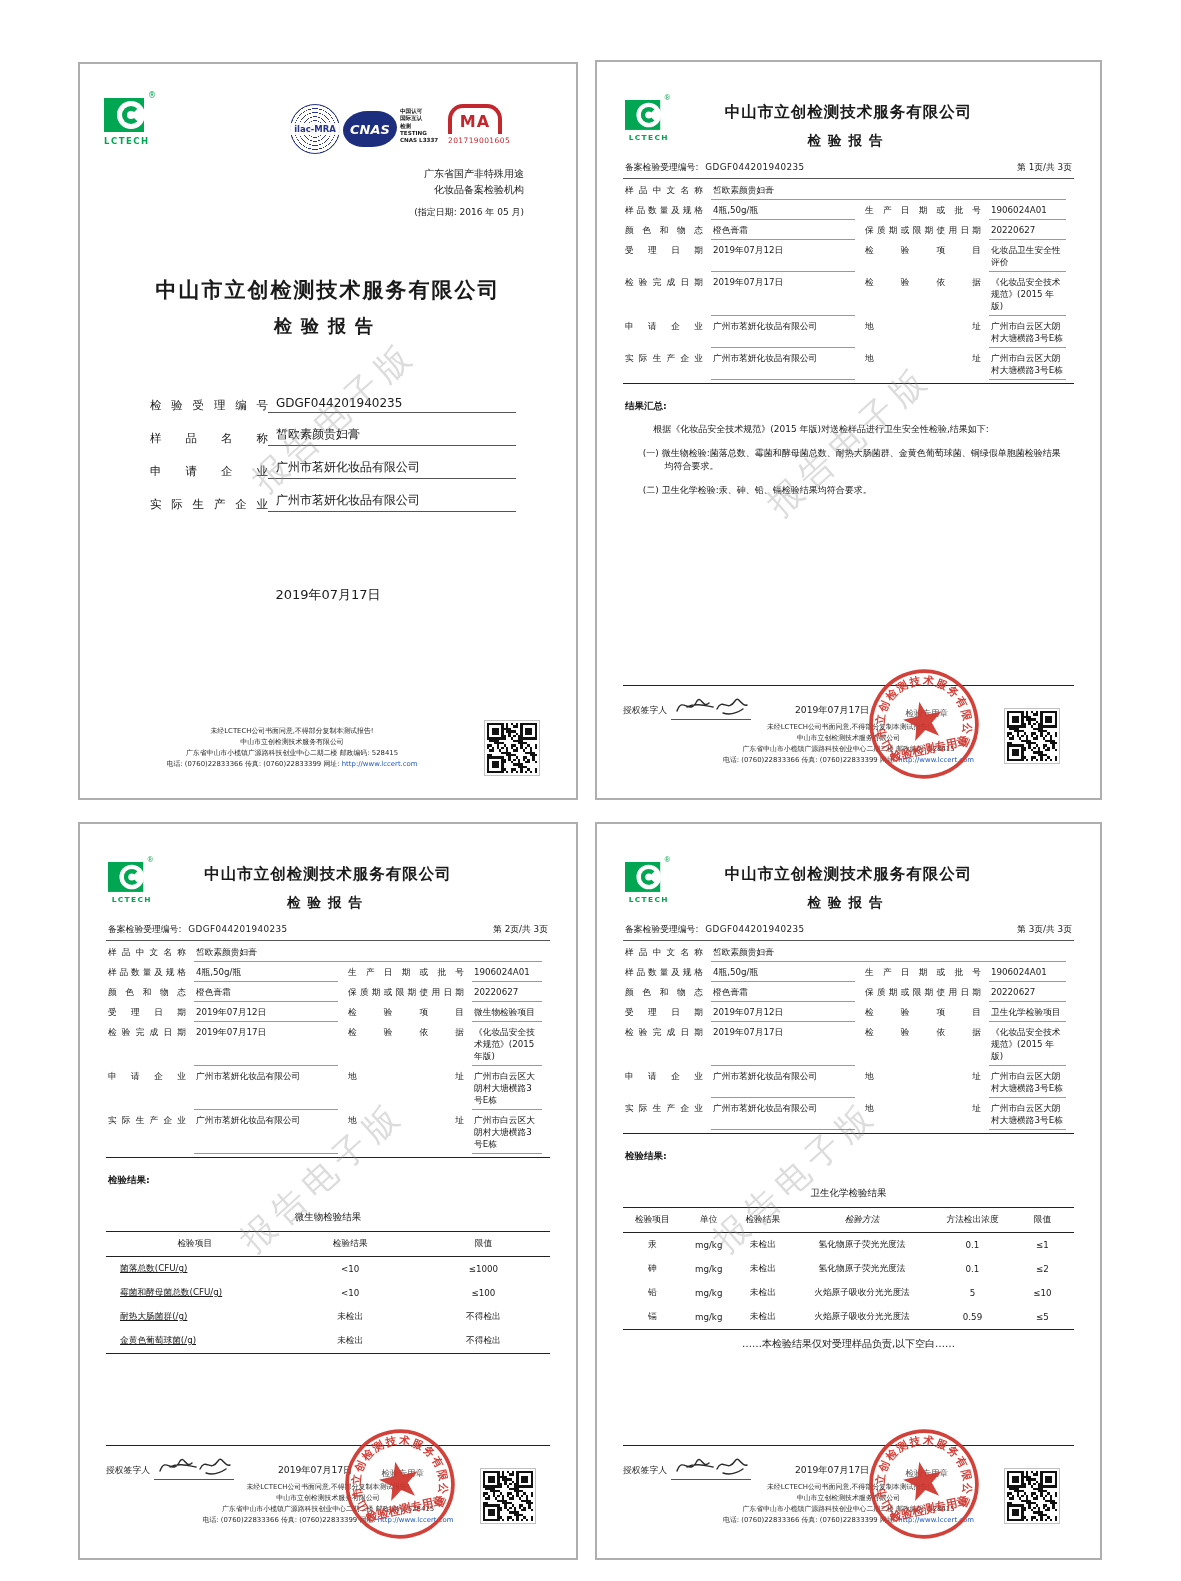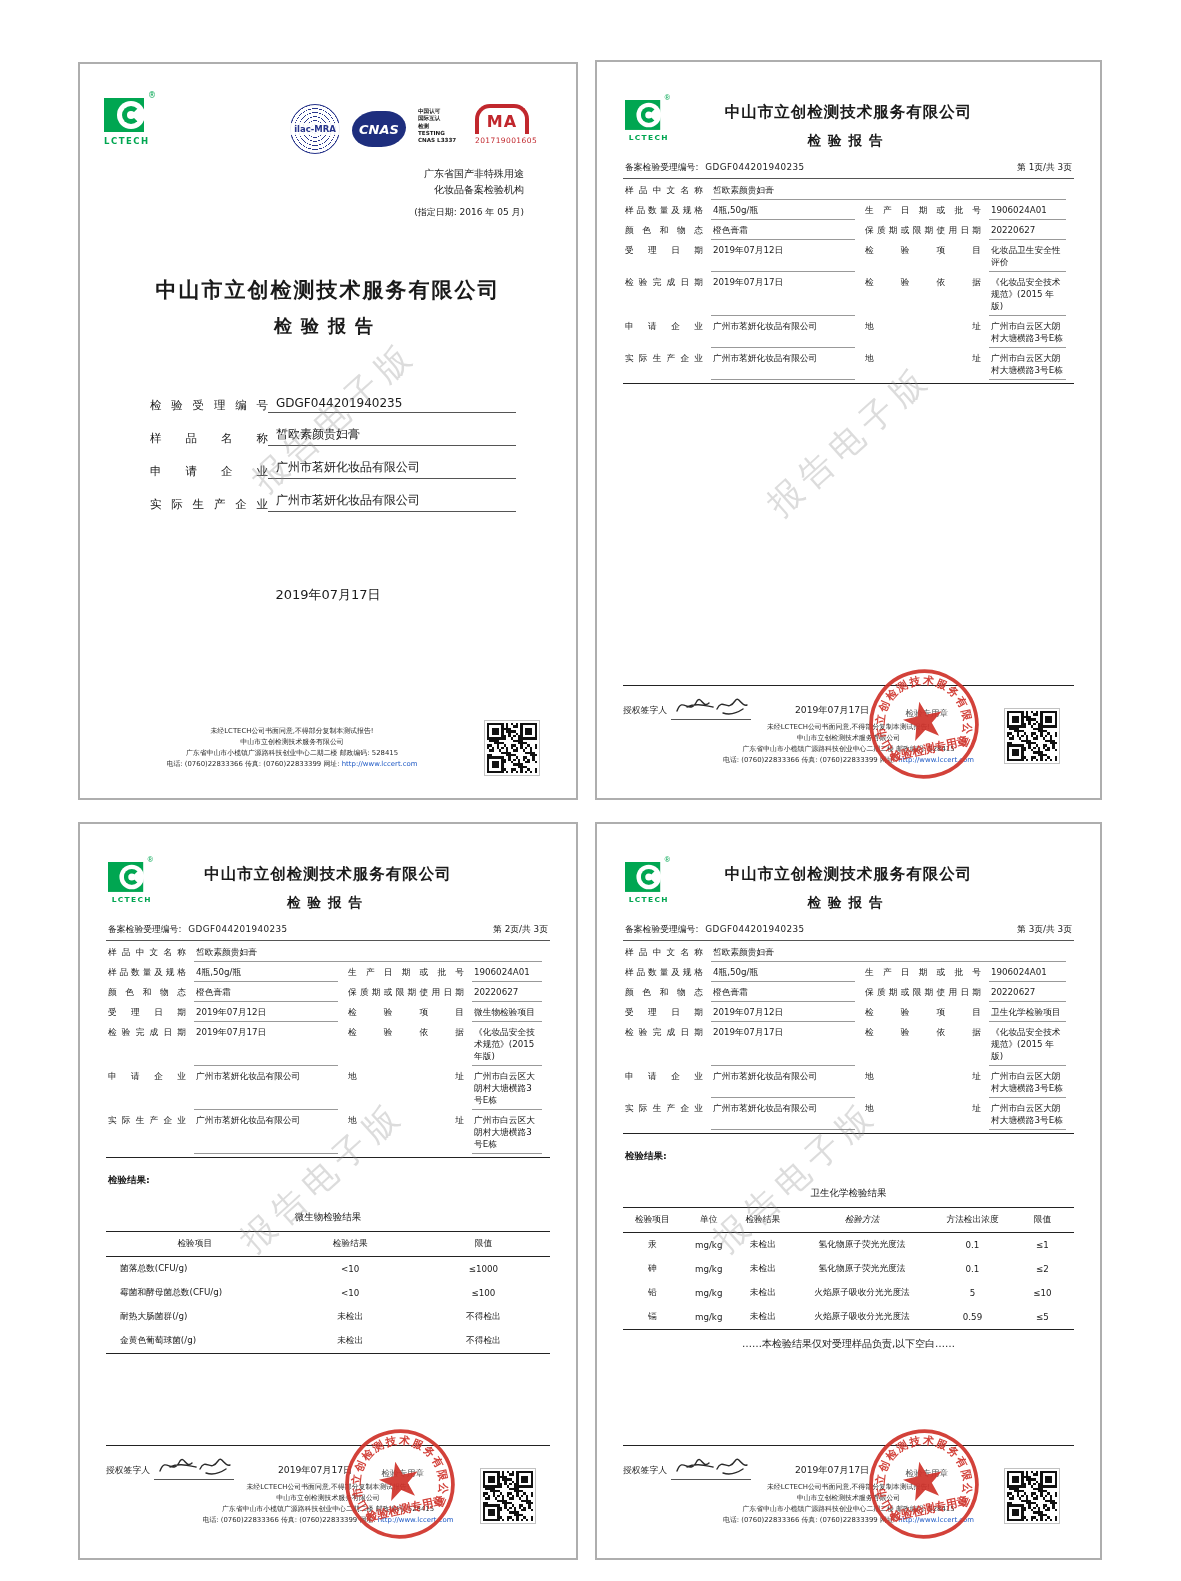--- a/index.html
+++ b/index.html
@@ -15,21 +15,21 @@
   .lc-logo{width:54px;}
   .lc-mark{position:relative;width:40px;height:34px;background:#00A651;}
   .lc-mark::before{content:"";position:absolute;left:13px;top:3px;width:28px;height:28px;background:#fff;border-radius:50%;}
   .lc-mark::after{content:"";position:absolute;left:18px;top:8px;width:18px;height:18px;border-radius:50%;
     border:5px solid #00A651;border-right-color:transparent;box-sizing:border-box;}
   .lc-reg{position:absolute;right:-12px;top:-7px;font-size:8px;color:#00A651;}
   .lc-text{color:#00A651;font-size:8.5px;letter-spacing:1.5px;margin-top:4px;font-weight:bold;}
 
   
   .cover-logo{position:absolute;left:24px;top:34px;}
-  .accred{position:absolute;left:210px;top:40px;display:flex;align-items:flex-start;gap:12px;}
+  .accred{position:absolute;left:210px;top:40px;display:flex;align-items:flex-start;gap:3px;}
   .ilac{width:50px;height:50px;border-radius:50%;border:1.5px solid #27348b;box-sizing:border-box;position:relative;
     background:repeating-radial-gradient(circle at 50% 50%, #27348b 0 0.7px, #fff 0.7px 4px);}
   .ilac span{position:absolute;left:-3px;right:-3px;top:18px;background:rgba(255,255,255,.92);color:#27348b;
     font-weight:bold;font-size:8.5px;text-align:center;padding:1px 0;}
   .cnas{width:54px;height:36px;margin-top:7px;background:#1E2E7E;color:#fff;font-weight:bold;font-style:italic;
     font-size:13px;display:flex;align-items:center;justify-content:center;
     border-radius:55% 45% 55% 45%/65% 55% 65% 55%;}
   .cnas-side{font-size:5.6px;font-weight:bold;line-height:1.3;margin-top:4px;width:40px;}
   .cma{margin-left:5px;text-align:center;}
   .cma-mark{width:54px;height:30px;border:4px solid #C1272D;border-bottom:none;border-radius:15px 15px 0 0;
@@ -77,21 +77,21 @@
   .sec-h{font-weight:bold;font-size:9.5px;margin:16px 2px 0;}
   .sec-summary p{font-size:9px;line-height:1.5;margin:10px 6px 0 14px;}
   .s-intro{text-indent:1.8em;}
   .s-item{padding-left:2.4em;text-indent:-2.4em;margin-left:2.2em !important;}
   .rtable-wrap{margin-top:24px;}
   .t-title{text-align:center;font-size:9.5px;margin-bottom:7px;}
   table.rtable{width:100%;border-collapse:collapse;font-size:8.7px;
     border-top:1.5px solid #222;border-bottom:1.5px solid #222;}
   table.rtable th{font-weight:normal;border-bottom:1.2px solid #222;padding:6px 2px;text-align:center;}
   table.rtable td{padding:6px 2px;text-align:center;}
-  table.micro td:first-child{text-align:left;padding-left:14px;}
+  table.micro td:first-child{text-align:left;padding-left:14px;text-decoration:underline;}
   table.micro th:nth-child(1){width:40%;} table.micro th:nth-child(2){width:30%;} table.micro th:nth-child(3){width:30%;}
   table.chem th:nth-child(1){width:13%;} table.chem th:nth-child(2){width:12%;} table.chem th:nth-child(3){width:12%;}
   table.chem th:nth-child(4){width:32%;font-style:italic;} table.chem th:nth-child(5){width:17%;} table.chem th:nth-child(6){width:14%;}
   .table-note{text-align:center;font-size:10px;margin-top:7px;}
 
   .sig-footer{position:absolute;left:26px;right:26px;bottom:32px;}
   .sig-line{border-top:1.4px solid #222;}
   .sig-row{display:flex;align-items:flex-end;font-size:8.8px;margin-top:10px;height:24px;}
   .sig-label{padding-bottom:3px;flex:none;}
   .sig-svg{width:80px;height:26px;border-bottom:1px solid #555;margin:0 4px;flex:none;}
@@ -434,20 +434,26 @@
           <span class="i-label">申请企业</span>
           <span class="i-value">广州市茗妍化妆品有限公司</span>
           <span class="i-label">地址</span>
           <span class="i-value">广州市白云区大朗村大塘横路3号E栋</span>
           <span class="i-label">实际生产企业</span>
           <span class="i-value">广州市茗妍化妆品有限公司</span>
           <span class="i-label">地址</span>
           <span class="i-value">广州市白云区大朗村大塘横路3号E栋</span>
         </div>
 
+    <div class="sec-summary">
+      <div class="sec-h">结果汇总:</div>
+      <p class="s-intro">根据《化妆品安全技术规范》(2015 年版)对送检样品进行卫生安全性检验,结果如下:</p>
+      <p class="s-item">(一) 微生物检验:菌落总数、霉菌和酵母菌总数、耐热大肠菌群、金黄色葡萄球菌、铜绿假单胞菌检验结果均符合要求。</p>
+      <p class="s-item">(二) 卫生化学检验:汞、砷、铅、镉检验结果均符合要求。</p>
+    </div>
 
     <div class="wm wm-r">报告电子版</div>
 
     <div class="sig-footer">
       <div class="sig-line"></div>
       <div class="sig-row">
         <span class="sig-label">授权签字人</span>
         <svg class="sig-svg" viewBox="0 0 80 26">
           <path d="M6 18 C12 2 18 24 26 8 C30 2 32 16 38 10 M16 14 C24 10 32 12 42 14 M46 16 C52 4 56 20 64 8 C68 2 70 14 76 12 M52 20 c6 2 14 0 20 -4" fill="none" stroke="#2b2b2b" stroke-width="1.4" stroke-linecap="round"></path>
         </svg>

